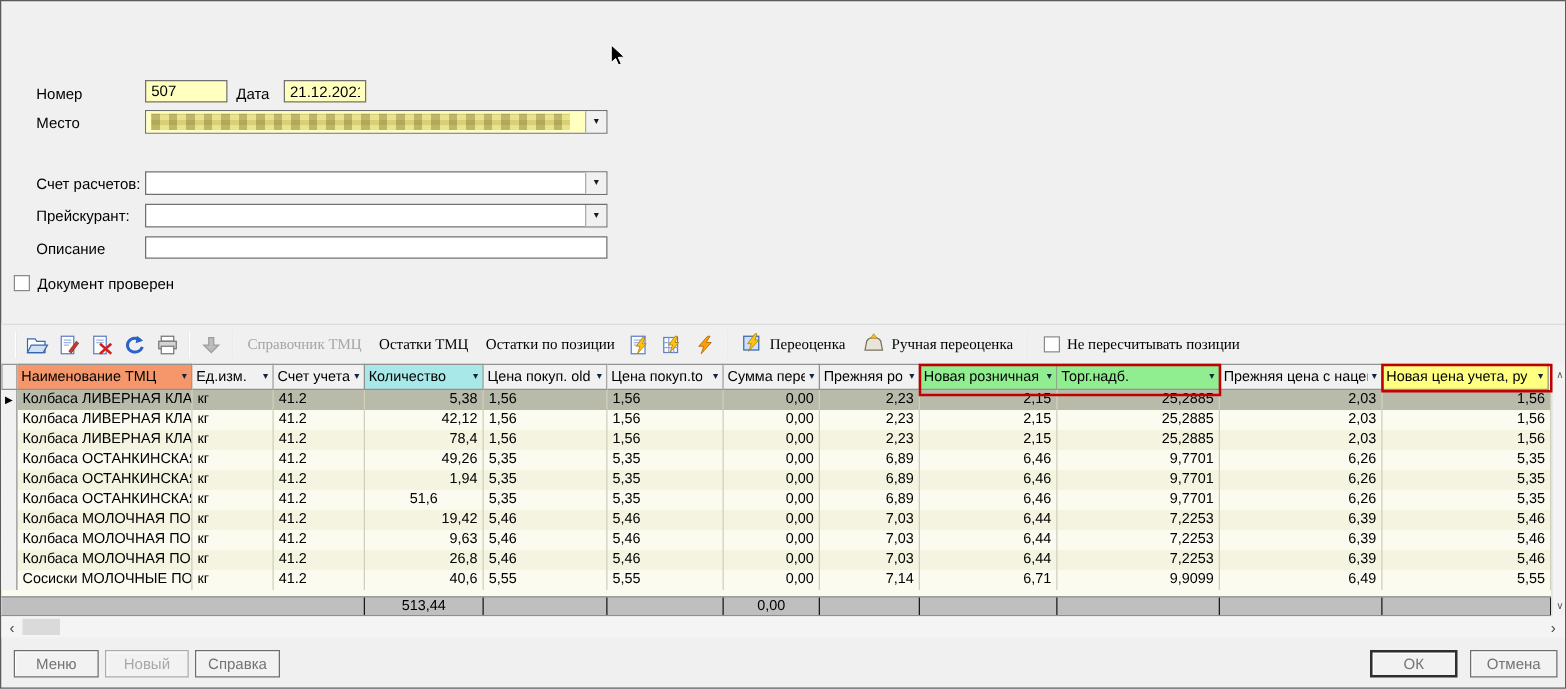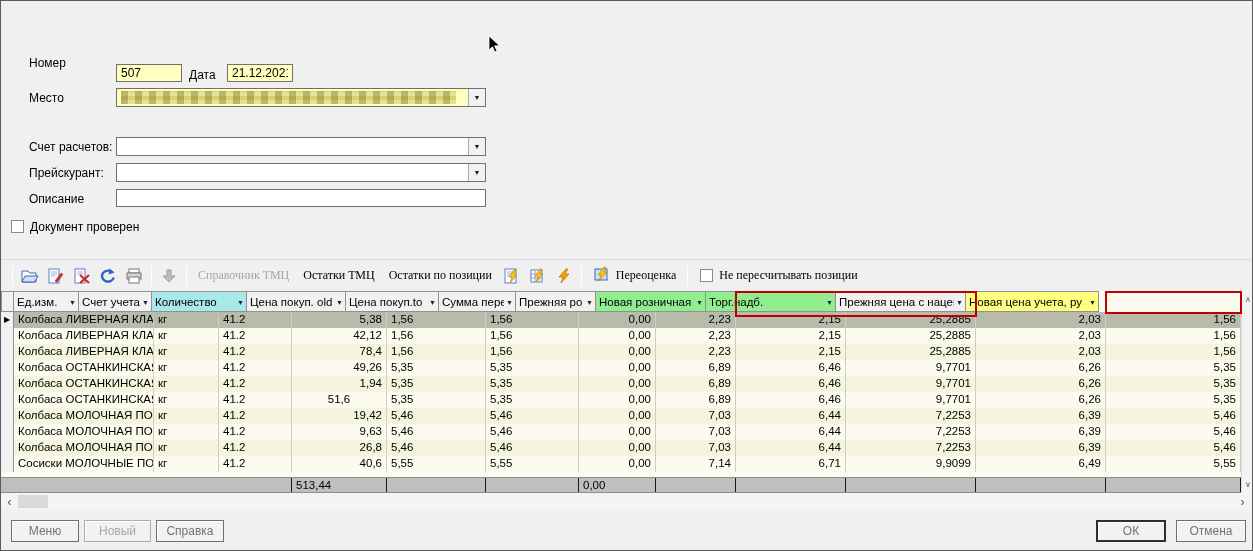--- a/index.html
+++ b/index.html
@@ -66,21 +66,21 @@
   .gbody { position:absolute; left:0; top:21px; width:1240px; }
   .grow { display:flex; height:16px; line-height:15px; font-size:11.5px; background:var(--row_dark); }
   .grow.alt { background:var(--row_light); }
   .gcell { border-right:1px solid #CFCFBC; padding:0 4px; overflow:hidden; white-space:nowrap; flex:none; }
   .gcell.ind { width:13px; background:#F1F1F1; border-right:1px solid #919191; padding:0;
                text-align:center; font-size:8px; line-height:16px; color:#000; }
   .grow.sel .gcell:not(.ind) { background:var(--row_selected); }
   .gtotals { position:absolute; left:0; top:186px; width:1240px; height:16px; line-height:15px;
              display:flex; background:var(--totals_bg); font-size:11.5px;
              border-top:1px solid #8E8E8E; border-bottom:1px solid #8E8E8E; }
-  .tcell { padding:0 4px; text-align:left; flex:none; overflow:hidden; }
+  .tcell { padding:0 4px; text-align:center; flex:none; overflow:hidden; }
   .tcell.sep { border-right:1px solid #1A1A1A; }
   .redbox { position:absolute; border:2px solid var(--red_box); pointer-events:none; }
   .vscroll { position:absolute; right:0; top:0; width:13px; height:202px; background:#F3F3F3;
              border-left:1px solid #DDD; }
   .vsbtn { position:absolute; left:0; width:12px; height:15px; text-align:center;
            font-size:8px; color:#5A5A5A; line-height:15px; }
   .vs-up { top:1px; } .vs-down { bottom:1px; }
 
   
   .hscroll { position:absolute; left:0; top:492px; width:1253px; height:17px; background:#F4F4F4;
@@ -98,21 +98,21 @@
 
   .cursor { position:absolute; left:487px; top:34px; pointer-events:none; }
 </style>
 </head>
 <body>
 
 <div class="win">
 
 
 
-  <span class="flabel" style="left:28px; top:55px;">Номер</span>
+  <span class="flabel" style="left:28px; top:67px;">Номер</span>
   <input class="tinput yellow" style="left: 115px; top: 63px; width: 66px; height: 18px;" value="507">
   <span class="flabel" style="left:188px; top:67px;">Дата</span>
   <input class="tinput yellow" style="left: 226px; top: 63px; width: 66px; height: 18px;" value="21.12.2021">
 
   <span class="flabel" style="left:28px; top:90px;">Место</span>
   <div class="combo" style="left:115px; top:87px; width:370px; height:19px;">
     <div class="cfield yellow">
         <div class="redacted"></div>
       </div>
     <div class="cbtn">▼</div>
@@ -203,28 +203,41 @@
     <div class="tsep"></div>
     <div class="tbtn">
       <span>
         <svg width="18" height="16" viewBox="0 0 18 16">
             <rect x="2" y="3" width="12" height="11" fill="#CFE0F7" stroke="#3A66B0"></rect>
             <path d="M11 1 L5 9 h3 L6 15 L14 6 h-3 L12.5 1 z" fill="#FFC316" stroke="#A87900" stroke-width="0.6"></path>
           </svg>
       </span>
       <span>Переоценка</span>
     </div>
+    <div class="tbtn">
+      <span>
+        <svg width="18" height="16" viewBox="0 0 18 16">
+            <path d="M3 9 q0 -5 6 -5 q6 0 6 5 l1 5 H2 z" fill="#E8E4D8" stroke="#77715F"></path>
+            <path d="M9 1 l2.5 3.5 h-5 z" fill="#FFC316" stroke="#A87900" stroke-width="0.5"></path>
+          </svg>
+      </span>
+      <span>Ручная переоценка</span>
+    </div>
     <div class="tsep"></div>
     <span class="checkbox tb-check"></span>
     <span class="tb-check-label">Не пересчитывать позиции</span>
   </div>
 
   <div class="tablewrap">
     <div class="ghead">
         <div class="hcell ind"></div>
+        <div class="hcell" style="width: 140px; background: rgb(245, 151, 107);">
+          <span class="hlabel">Наименование ТМЦ</span>
+          <span class="harrow">▼</span>
+        </div>
         <div class="hcell" style="width: 65px;">
           <span class="hlabel">Ед.изм.</span>
           <span class="harrow">▼</span>
         </div>
         <div class="hcell" style="width: 73px;">
           <span class="hlabel">Счет учета</span>
           <span class="harrow">▼</span>
         </div>
         <div class="hcell" style="width: 95px; background: rgb(168, 232, 232);">
           <span class="hlabel">Количество</span>

